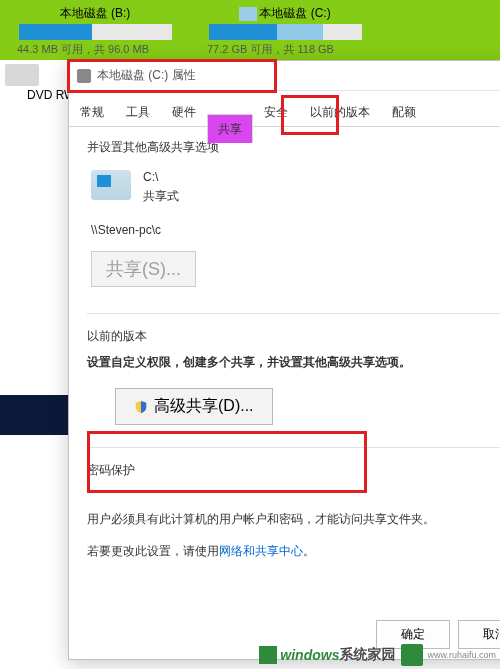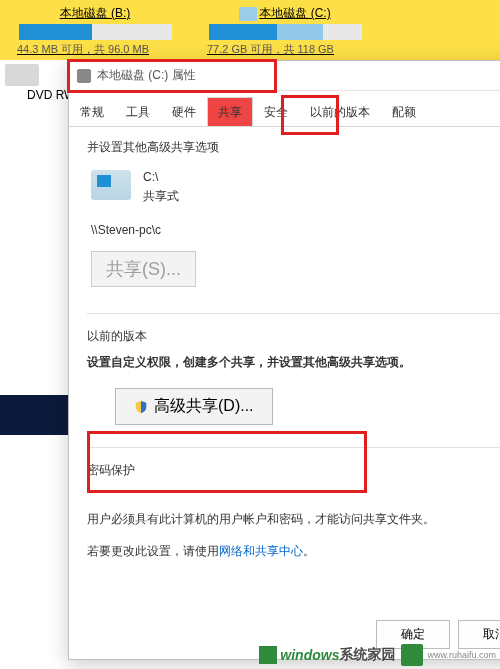--- a/index.html
+++ b/index.html
@@ -1,19 +1,19 @@
 <!DOCTYPE html>
 <html><head>
   <meta charset="utf-8">
   <style>
     * { margin: 0; padding: 0; box-sizing: border-box; font-family: "Microsoft YaHei", "Segoe UI", sans-serif; }
     body { width: 500px; height: 669px; background: #fff; overflow: hidden; position: relative; }
 
     
-    .drives-bg { position: absolute; top: 0; left: 0; right: 0; height: 60px; background: #fde047; display: flex; padding: 5px; text-decoration: underline; }
+    .drives-bg { position: absolute; top: 0; left: 0; right: 0; height: 60px; background: #84cc16; display: flex; padding: 5px; }
     .drive-card { width: 180px; margin-right: 10px; }
     .drive-title { font-size: 12px; text-align: center; margin-bottom: 2px; }
     .drive-bar { width: 85%; height: 16px; background: #e8e8e8; margin: 0 auto 2px; position: relative; }
     .drive-bar-fill-b { width: 48%; height: 100%; background: #1f8fd6; }
     .drive-bar-fill-c { width: 45%; height: 100%; background: #1f8fd6; }
     .drive-bar-c-extra { position: absolute; left: 45%; width: 30%; height: 100%; background: #93c9e8; top: 0; }
     .drive-info { font-size: 11px; color: #555; text-align: left; padding-left: 12px; }
     .drive-c-icon { display: inline-block; width: 18px; height: 14px; background: #9bcce8; vertical-align: middle; margin-right: 2px; }
 
     .dvd-label { position: absolute; top: 88px; left: 5px; font-size: 12px; margin-left: 22px; }
@@ -29,21 +29,21 @@
     .titlebar .title-text { font-size: 12px; color: #555; }
     .titlebar .close { position: absolute; right: 8px; top: 4px; width: 40px; height: 20px; text-align: center; font-size: 14px; color: #555; line-height: 20px; }
 
     
     .annot-title { position: absolute; top: -2px; left: -2px; width: 210px; height: 34px; border: 3px solid #e02020; pointer-events: none; }
     .annot-tab { position: absolute; top: 34px; left: 212px; width: 58px; height: 40px; border: 3px solid #e02020; pointer-events: none; }
     .annot-btn { position: absolute; top: 370px; left: 18px; width: 280px; height: 62px; border: 3px solid #e02020; pointer-events: none; }
 
     .tabs { height: 32px; display: flex; align-items: flex-end; padding-left: 0; border-bottom: 1px solid #d5d5d5; margin-top: 4px; }
     .tab { padding: 6px 10px 5px; font-size: 12px; color: #333; border: 1px solid transparent; border-bottom: none; cursor: pointer; }
-    .tab.active { border-color: #d5d5d5; background: #ef4444; position: relative; top: 0; }
+    .tab.active { border-color: #d5d5d5; background: #d946ef; position: relative; top: 17px; }
 
     .panel { padding: 12px 18px 10px; font-size: 12px; color: #333; }
     .section-title { margin-bottom: 8px; }
 
     .share-box { background: #fff; border: none; padding: 6px 4px 8px; margin-bottom: 10px; }
     .share-row { display: flex; }
     .disk-icon-big { width: 40px; height: 30px; background: linear-gradient(#cfe2ec,#b9d4e4); border-radius: 3px; margin-right: 12px; position: relative; }
     .disk-icon-big::after { content: ""; position: absolute; left: 6px; top: 5px; width: 14px; height: 12px; background: #1f8fd6; }
     .share-text div { margin-bottom: 4px; }
 

